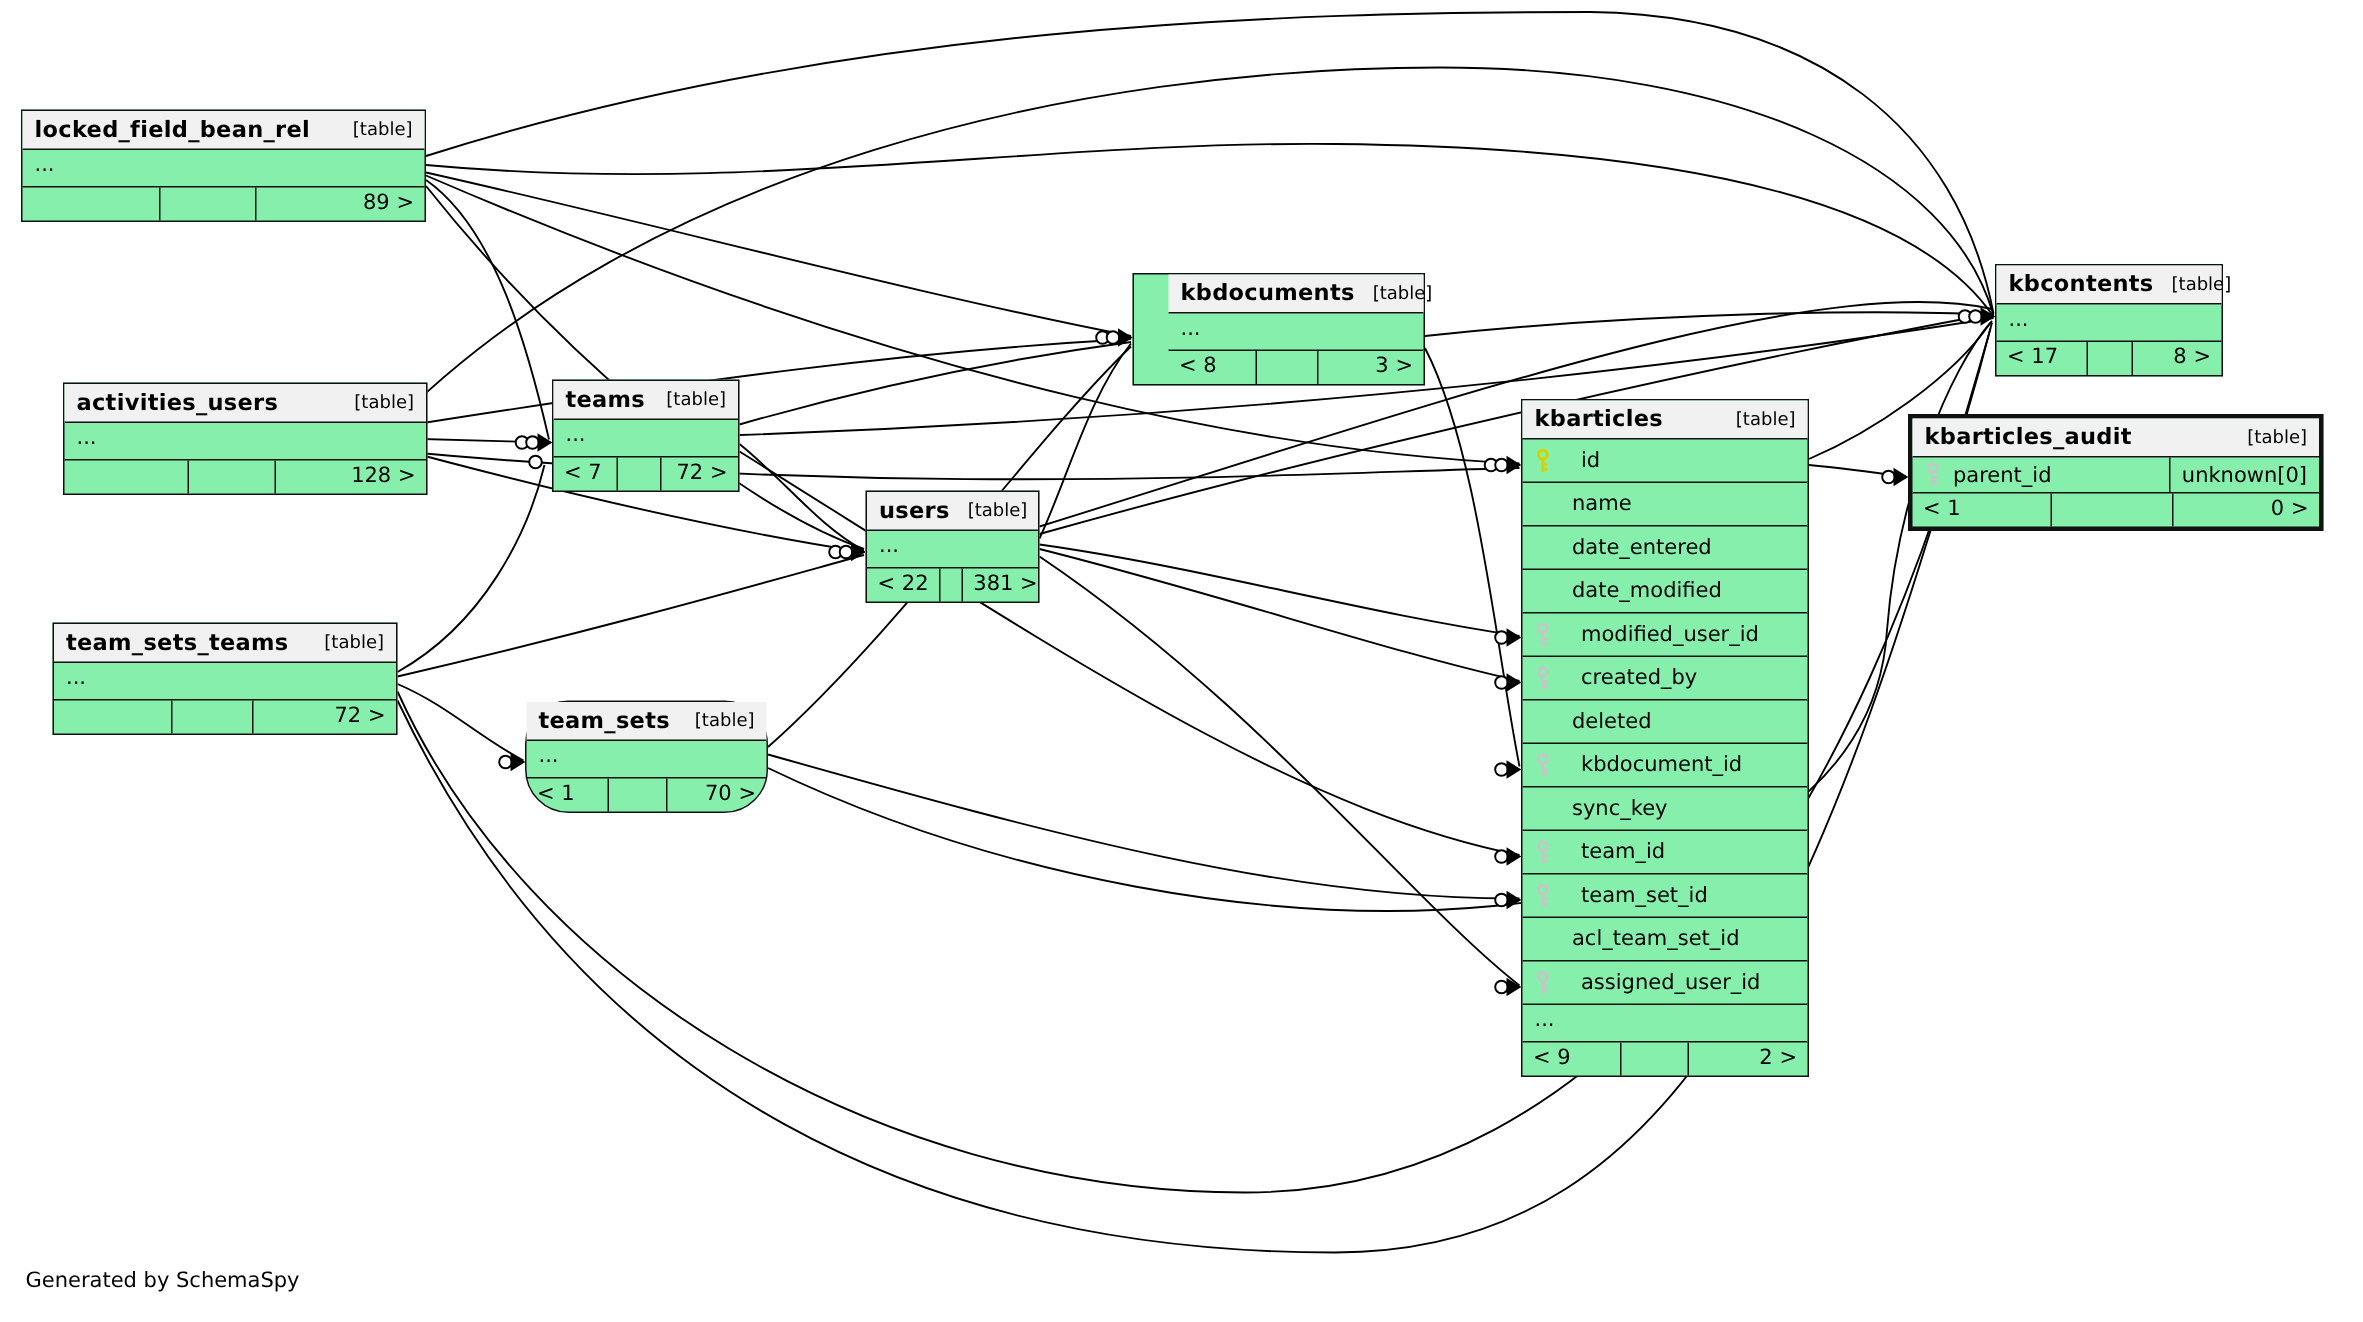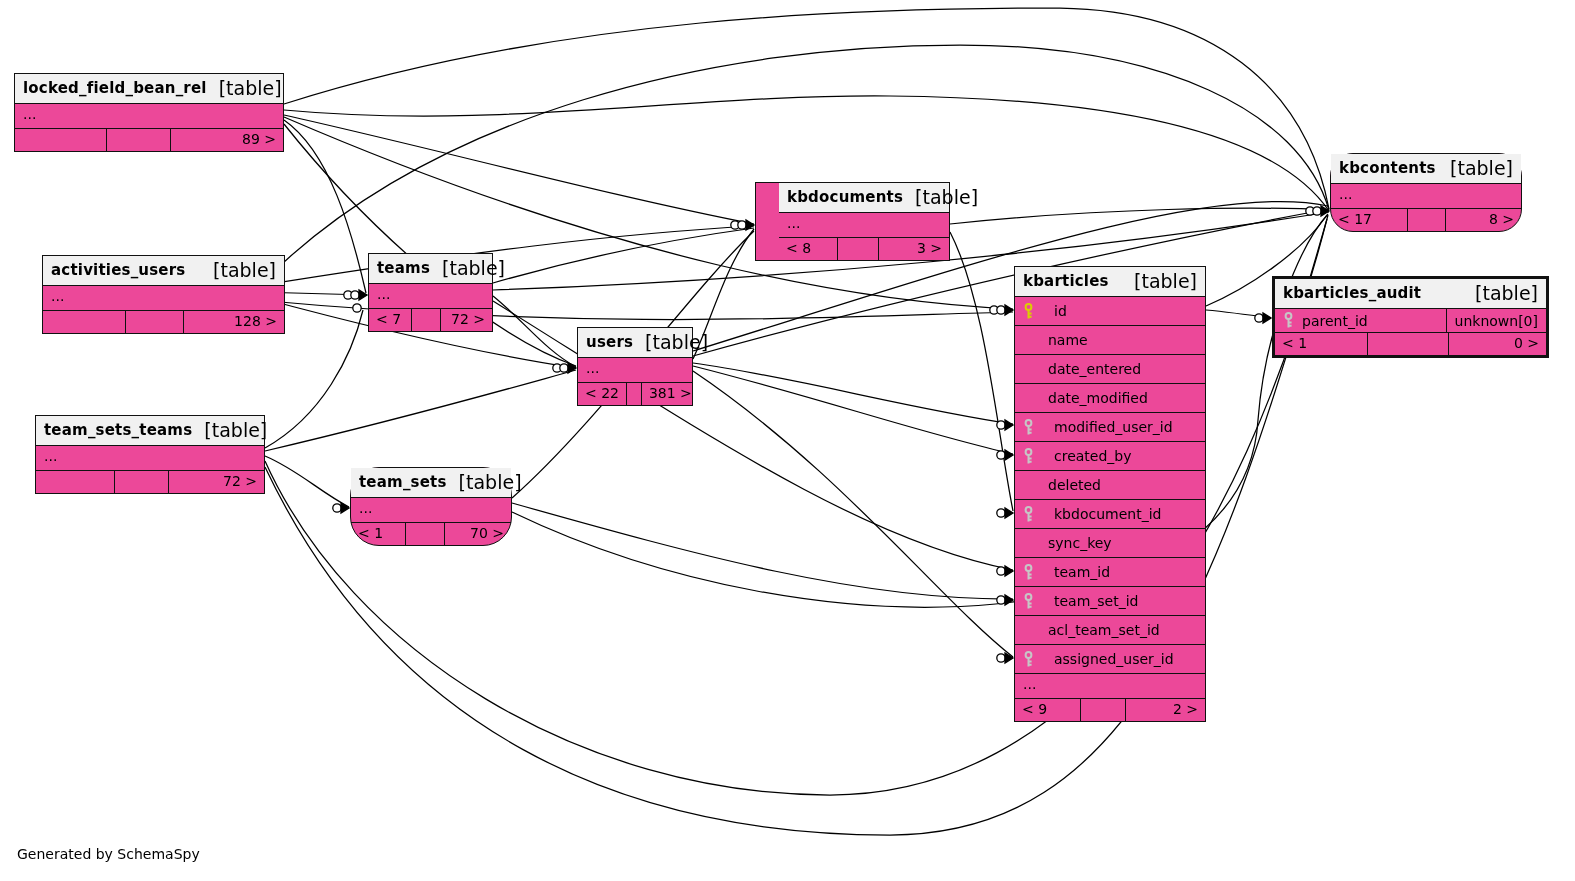--- a/index.html
+++ b/index.html
@@ -1,26 +1,26 @@
 <!DOCTYPE html>
 <html><head>
 <meta charset="utf-8">
 <style>
   html,body{margin:0;padding:0;background:#ffffff;}
   body{width:1575px;height:881px;position:relative;overflow:hidden;
        font-family:"DejaVu Sans","Liberation Sans",sans-serif;color:#000;}
   #edges{position:absolute;left:0;top:0;z-index:1;}
-  .tbl{position:absolute;z-index:2;background:#ec4899;border:1.6px solid #111;
+  .tbl{position:absolute;z-index:2;background:#86efac;border:1.6px solid #111;
        box-sizing:border-box;font-size:14px;}
   .tbl.focal{border-width:3px;}
   .tbl-header{background:#f1f1f1;border-bottom:1.4px solid #111;
        display:flex;justify-content:space-between;align-items:center;
        padding:3px 8px 4px 8px;gap:12px;white-space:nowrap;}
   .tbl-name{font-weight:bold;font-size:15px;letter-spacing:0.2px;}
-  .tbl-type{font-size:19px;text-align:right;}
+  .tbl-type{font-size:12px;text-align:right;}
   .ellipsis-row{padding:2px 8px 6px 8px;line-height:16px;white-space:nowrap;}
   .col-row{border-top:1.3px solid #111;height:29px;display:flex;align-items:center;
        gap:20px;padding:0 8px;white-space:nowrap;box-sizing:border-box;}
   .col-row.noicon{padding-left:33px;}
   .split-row{border-top:1.3px solid #111;display:flex;box-sizing:border-box;}
   .split-row .lcell{flex:1;display:flex;align-items:center;gap:8px;padding:3px 8px;}
   .split-row .rcell{border-left:1.3px solid #111;padding:3px 8px;display:flex;align-items:center;margin-left:24px;}
   .tbl-footer{border-top:1.3px solid #111;display:flex;box-sizing:border-box;}
   .tbl-footer .cell{padding:2px 7px 4px 7px;box-sizing:border-box;white-space:nowrap;}
   .tbl-footer .cell + .cell{border-left:1.3px solid #111;}
@@ -293,21 +293,21 @@
     <span>assigned_user_id</span>
   </div>
   <div class="ellipsis-row" style="border-top:1.3px solid #111;">...</div>
   <div class="tbl-footer">
     <span class="cell c-left">&lt; 9</span>
     <span class="cell c-mid"></span>
     <span class="cell c-right">2 &gt;</span>
   </div>
 </div>
 
-<div class="tbl" style="left:1330px;top:153px;width:192px;border-radius:23px;">
+<div class="tbl" style="left:1330px;top:176px;width:152px;">
   <div class="tbl-header">
     <span class="tbl-name">kbcontents</span>
     <span class="tbl-type">[table]</span>
   </div>
   <div class="ellipsis-row">...</div>
   <div class="tbl-footer">
     <span class="cell c-left" style="width:40%">&lt; 17</span>
     <span class="cell c-mid" style="width:20%"></span>
     <span class="cell c-right">8 &gt;</span>
   </div>

